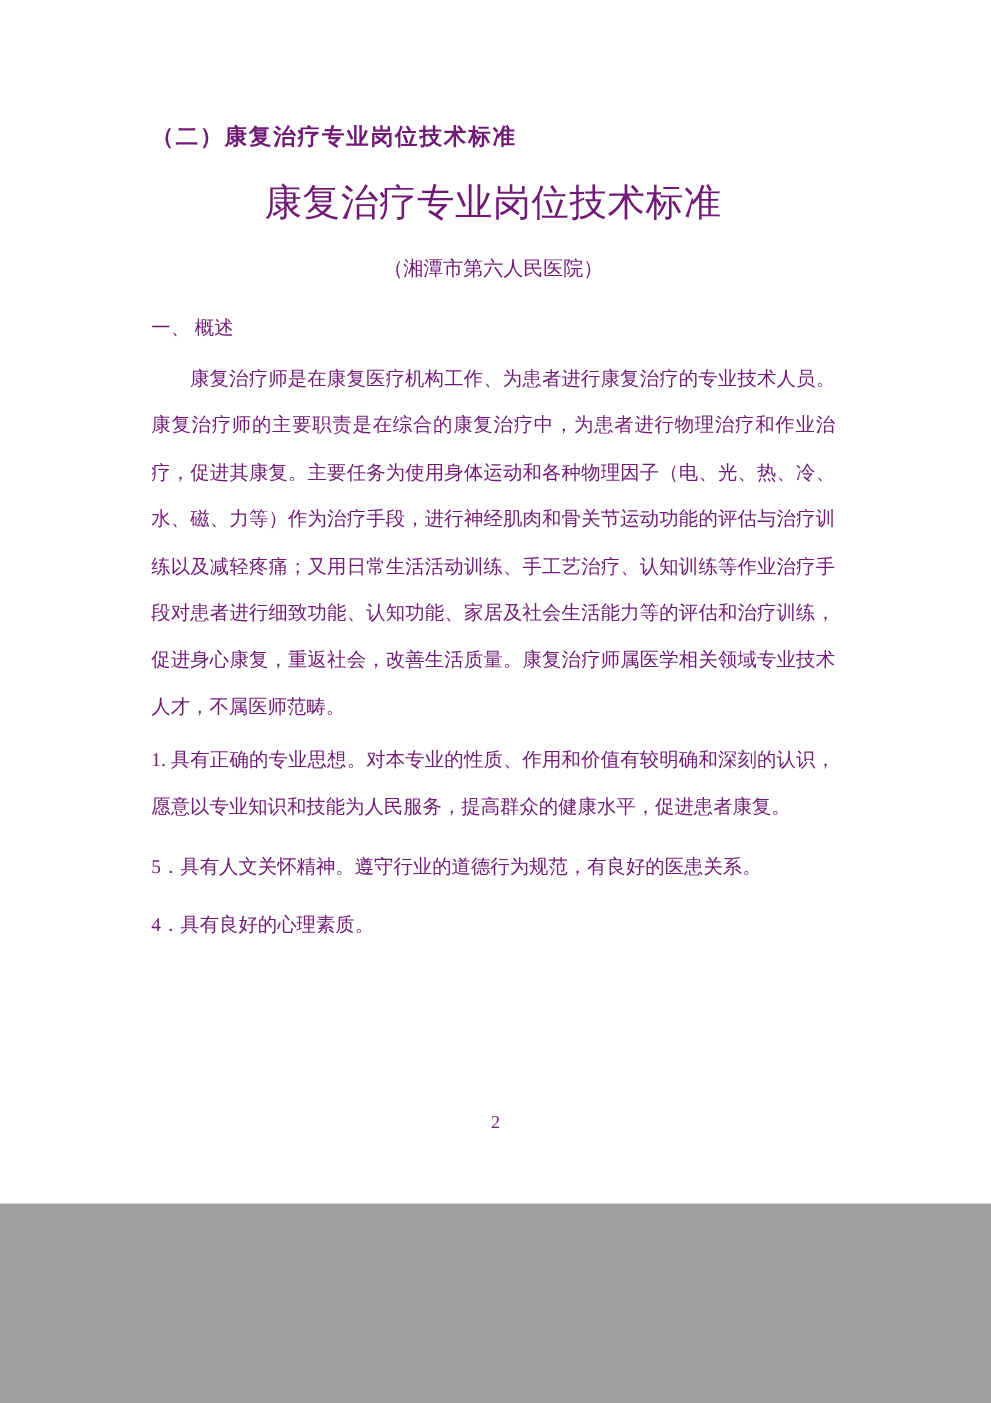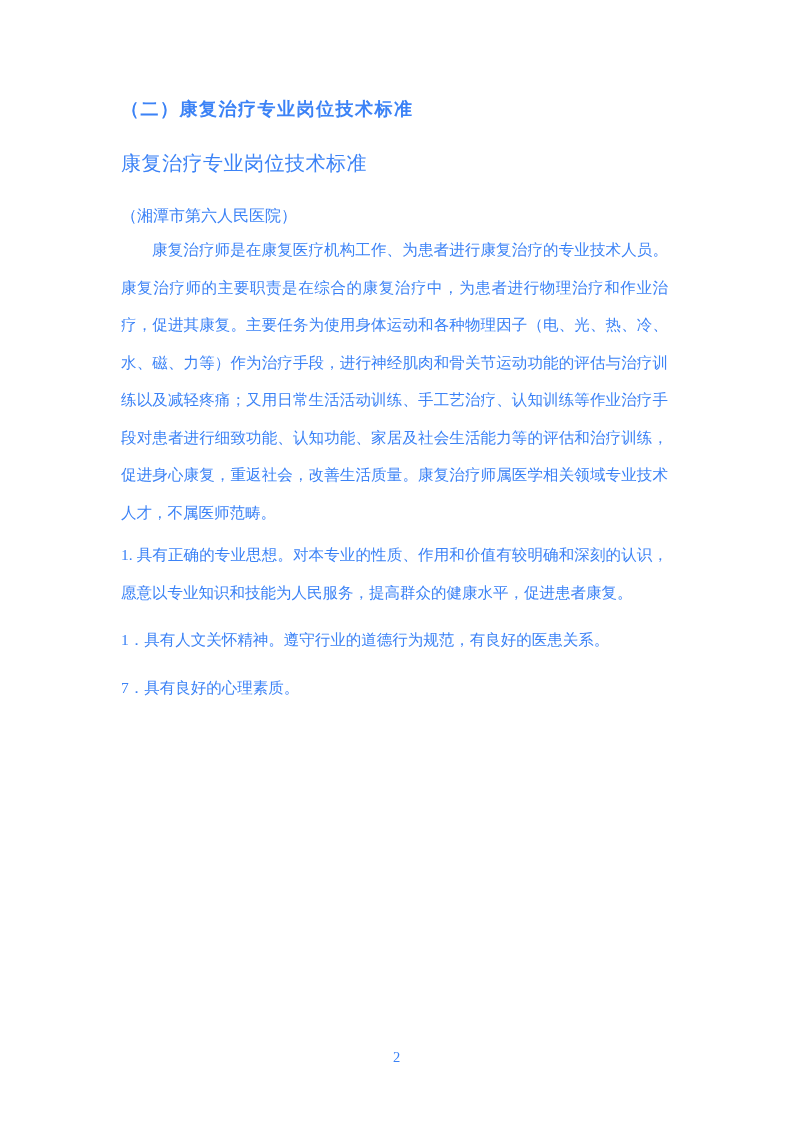--- a/index.html
+++ b/index.html
@@ -1,53 +1,54 @@
 <!DOCTYPE html>
 <html><head>
 <meta charset="utf-8">
 <style>
   * { margin: 0; padding: 0; box-sizing: border-box; }
   html, body { background: #9e9e9e; }
   .page {
     position: relative;
     width: 793px;
-    height: 1122px;
+    height: 963px;
     margin: 0 auto;
     background: #ffffff;
-    color: #3b82f6;
+    color: #701a75;
     font-family: "Liberation Serif", "DejaVu Serif", serif;
     overflow: hidden;
   }
   .content {
     position: absolute;
     left: 121px;
     top: 0;
     width: 547px;
   }
   .doc-section-label {
     margin-top: 97px;
     font-size: 18px;
     line-height: 24px;
     font-weight: bold;
     letter-spacing: 1.5px;
     white-space: nowrap;
   }
   .doc-title {
     margin-top: 22px;
-    font-size: 20px;
+    font-size: 30px;
     line-height: 40px;
     font-family: "Liberation Sans", "DejaVu Sans", sans-serif;
     font-weight: 500;
-    text-align: left;
+    text-align: center;
     letter-spacing: 0.5px;
   }
   .doc-subtitle {
     margin-top: 21px;
     font-size: 16px;
     line-height: 24px;
+    text-align: center;
   }
   .body-text {
     font-size: 15.5px;
     line-height: 37.5px;
     text-align: justify;
     text-justify: inter-ideograph;
   }
   .section-heading { margin-top: 16px; }
   .para-overview { margin-top: 3px; text-indent: 2em; }
   .section-heading-2 { margin-top: 5px; }
@@ -71,28 +72,29 @@
 
 <div class="page">
   <div class="content">
 
     <div class="doc-section-label">（二）康复治疗专业岗位技术标准</div>
 
     <div class="doc-title">康复治疗专业岗位技术标准</div>
 
     <div class="doc-subtitle">（湘潭市第六人民医院）</div>
 
+    <div class="body-text section-heading">一、 概述</div>
 
     <p class="body-text para-overview">康复治疗师是在康复医疗机构工作、为患者进行康复治疗的专业技术人员。康复治疗师的主要职责是在综合的康复治疗中，为患者进行物理治疗和作业治疗，促进其康复。主要任务为使用身体运动和各种物理因子（电、光、热、冷、水、磁、力等）作为治疗手段，进行神经肌肉和骨关节运动功能的评估与治疗训练以及减轻疼痛；又用日常生活活动训练、手工艺治疗、认知训练等作业治疗手段对患者进行细致功能、认知功能、家居及社会生活能力等的评估和治疗训练，促进身心康复，重返社会，改善生活质量。康复治疗师属医学相关领域专业技术人才，不属医师范畴。</p>
 
 
     <p class="body-text item-1">1. 具有正确的专业思想。对本专业的性质、作用和价值有较明确和深刻的认识，愿意以专业知识和技能为人民服务，提高群众的健康水平，促进患者康复。</p>
 
-    <p class="body-text item-2">1．具有人文关怀精神。遵守行业的道德行为规范，有良好的医患关系。</p>
+    <p class="body-text item-2">5．具有人文关怀精神。遵守行业的道德行为规范，有良好的医患关系。</p>
 
 
-    <p class="body-text item-4">7．具有良好的心理素质。</p>
+    <p class="body-text item-4">4．具有良好的心理素质。</p>
 
 
   </div>
 
   <div class="page-number">2</div>
 </div>
 
 </body></html>

